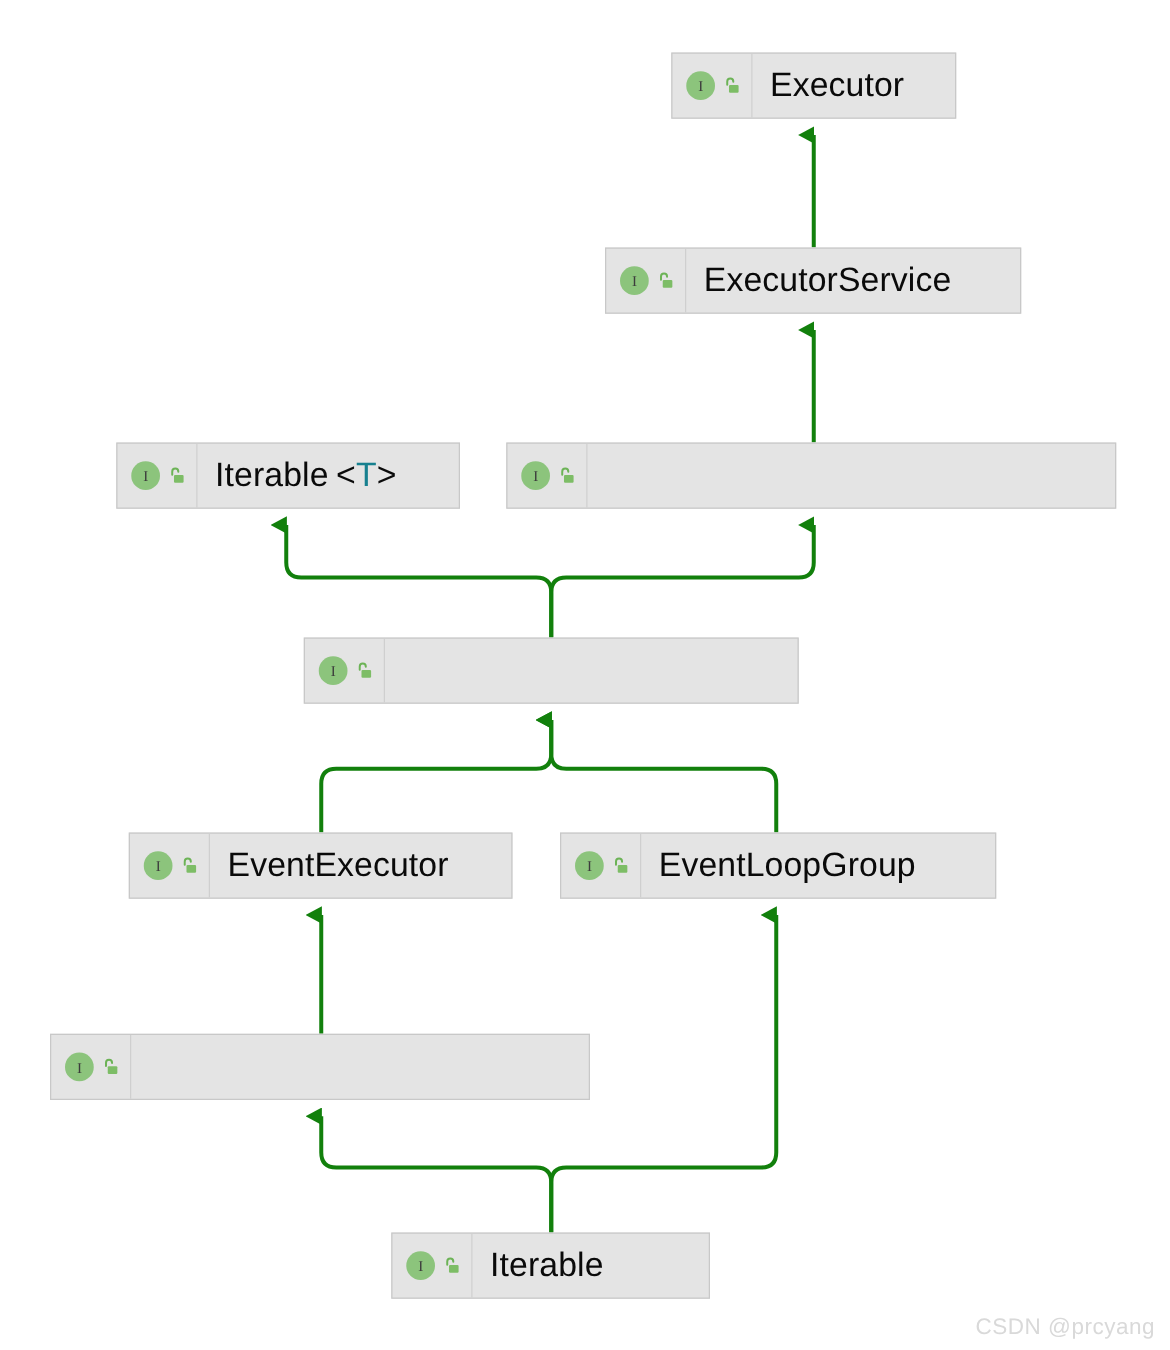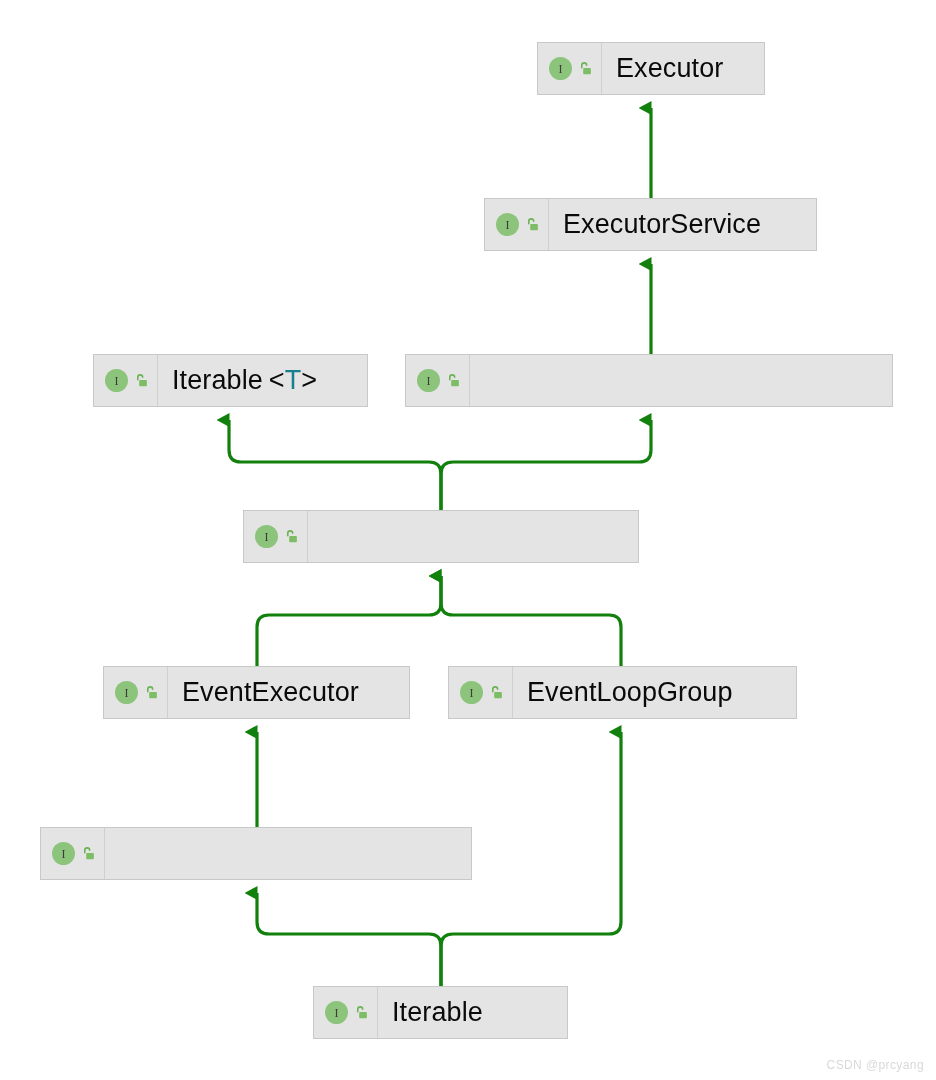--- a/index.html
+++ b/index.html
@@ -89,21 +89,21 @@
   .node-label .gap {
     display: inline-block;
     width: 6px;
   }
   
   #watermark {
     position: absolute;
     right: 12px;
     bottom: 8px;
     font-family: "Liberation Sans", sans-serif;
-    font-size: 12px;
+    font-size: 18px;
     color: #d9d9d9;
     letter-spacing: 0.4px;
     z-index: 3;
     user-select: none;
   }
 </style>
 </head>
 <body>
 
 <div id="canvas">

